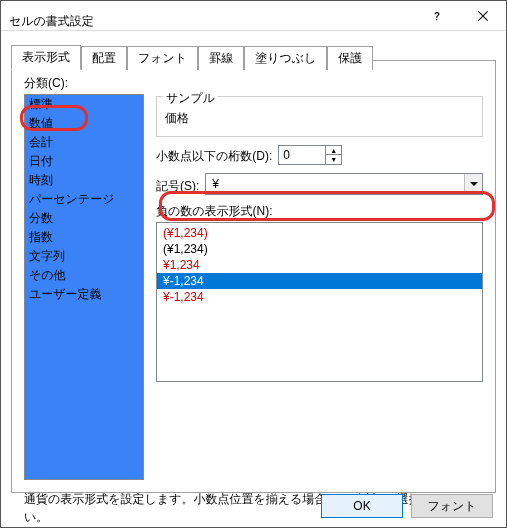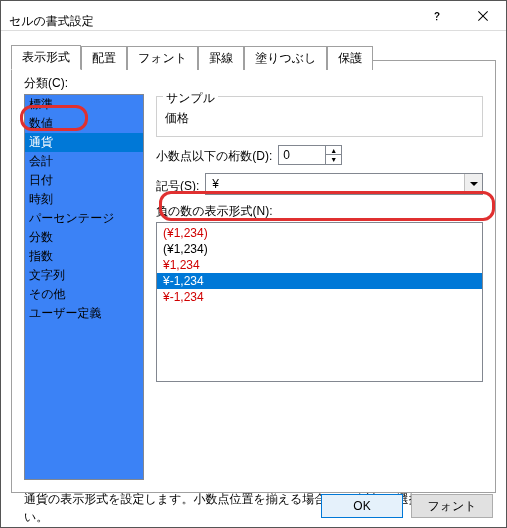--- a/index.html
+++ b/index.html
@@ -68,21 +68,20 @@
       <div class="tab">罫線</div>
       <div class="tab">塗りつぶし</div>
       <div class="tab">保護</div>
     </div>
   <div class="inner">
     <div class="lbl"><span>分類(C):</span></div>
     <div class="row">
       <div class="list" id="catlist">
           <div class="it">標準</div>
           <div class="it">数値</div>
-          <div class="it sel">通貨</div>
           <div class="it">会計</div>
           <div class="it">日付</div>
           <div class="it">時刻</div>
           <div class="it">パーセンテージ</div>
           <div class="it">分数</div>
           <div class="it">指数</div>
           <div class="it">文字列</div>
           <div class="it">その他</div>
           <div class="it">ユーザー定義</div>
         </div>

